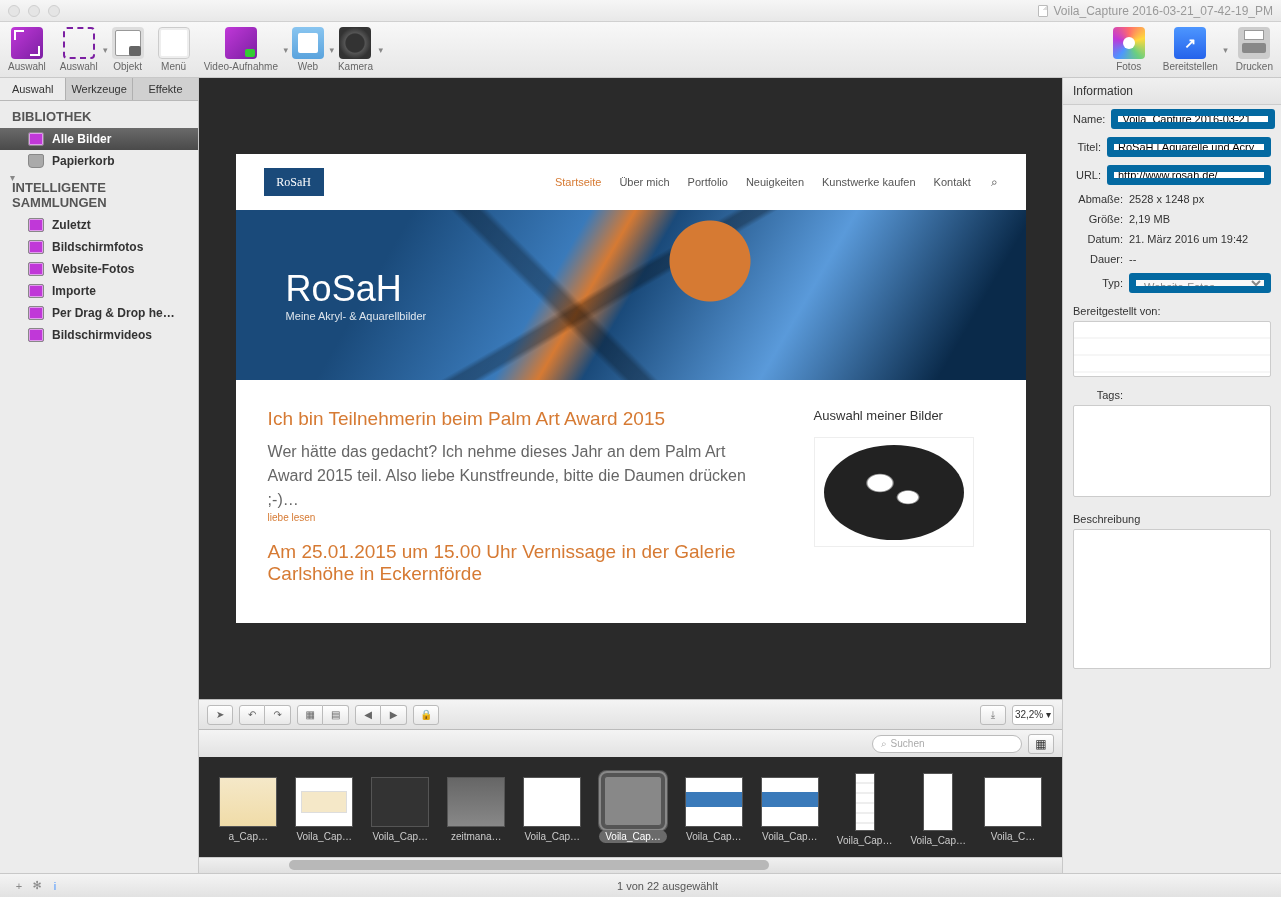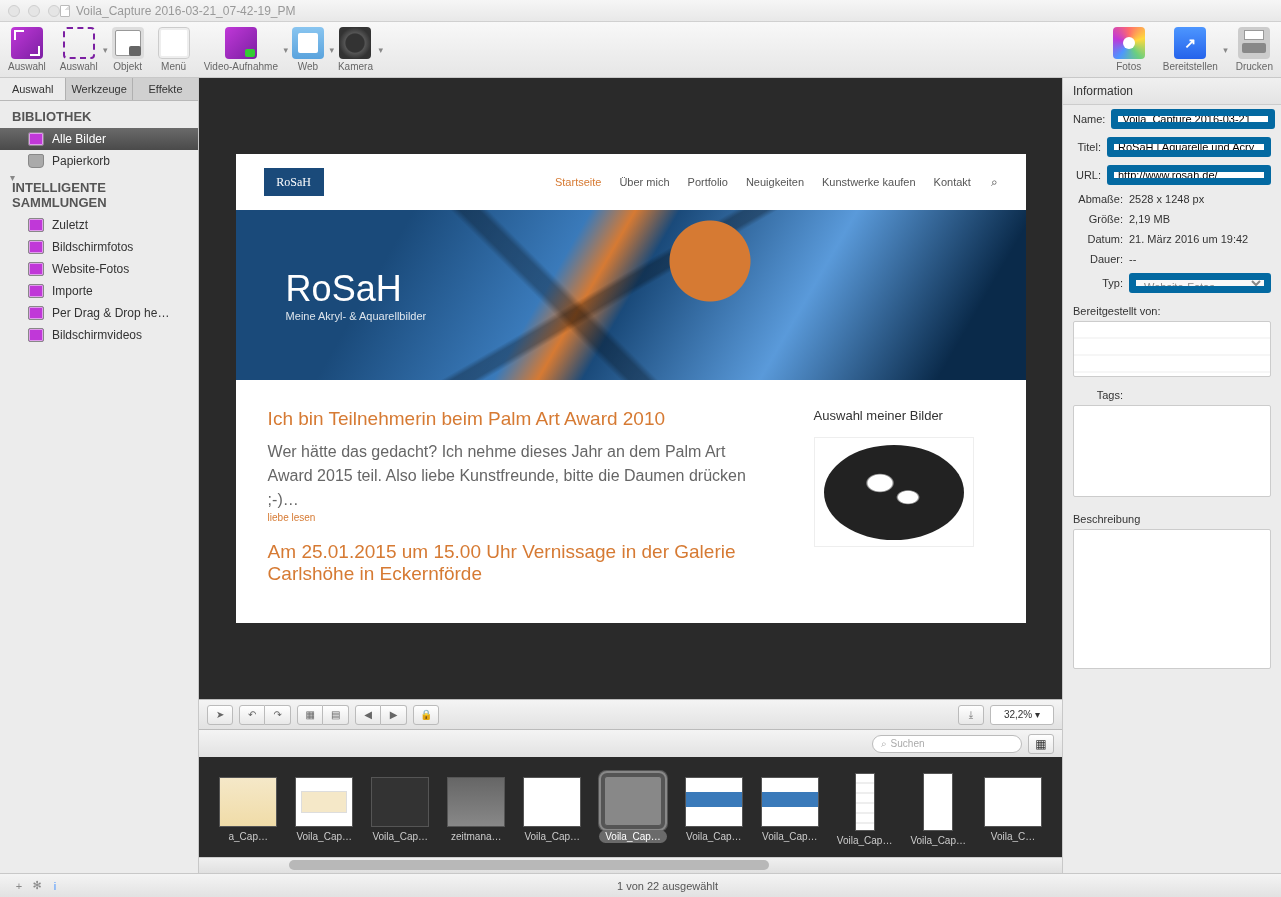--- a/index.html
+++ b/index.html
@@ -2,21 +2,21 @@
 <html><head>
 <meta charset="utf-8">
 <style>
 * { box-sizing: border-box; margin: 0; padding: 0; font-family: -apple-system, "Helvetica Neue", Arial, sans-serif; }
 body { width: 1281px; height: 897px; background: #ececec; font-size: 12px; color: #333; overflow: hidden; }
 
 
 .titlebar { height: 22px; display: flex; align-items: center; padding: 0 8px; background: linear-gradient(#f6f6f6,#e8e8e8); border-bottom: 1px solid #d0d0d0; }
 .traffic { display: flex; gap: 8px; }
 .dot { width: 12px; height: 12px; border-radius: 50%; background: #e5e5e5; border: 1px solid #cfcfcf; }
-.titlebar-title { flex: 1; text-align: center; color: #999; font-size: 12px; display:flex; align-items:center; justify-content:flex-start; gap:6px;}
+.titlebar-title { flex: 1; text-align: center; color: #999; font-size: 12px; display:flex; align-items:center; justify-content:flex-end; gap:6px;}
 .title-doc-icon { width:10px; height:12px; background:#fff; border:1px solid #bbb; border-radius:1px; position:relative;}
 .title-doc-icon::after{content:"";position:absolute;top:0;right:0;width:4px;height:4px;background:linear-gradient(135deg,#fff 50%,#ddd 50%);}
 
 
 .toolbar { height: 56px; background: linear-gradient(#f8f8f8,#e6e6e6); border-bottom: 1px solid #c8c8c8; display: flex; align-items: center; padding: 4px 8px; }
 .tool-group { display: flex; gap: 14px; }
 .tool-group.right { margin-left: auto; gap: 18px; }
 .tool-btn { display: flex; flex-direction: column; align-items: center; gap: 2px; font-size: 10px; color: #666; cursor: pointer; position:relative;}
 .tool-btn .icon { width: 32px; height: 32px; border-radius: 4px; display:flex; align-items:center; justify-content:center; }
 .dropdown-arrow { position:absolute; right:-10px; top:18px; font-size:9px; color:#888;}
@@ -43,21 +43,21 @@
 .icon-print::after{content:"";position:absolute;left:4px;right:4px;bottom:6px;height:10px;background:#888;border-radius:2px;}
 
 
 .main { display: flex; height: calc(100% - 22px - 56px - 24px); }
 .sidebar { width: 228px; background: #ececec; border-right: 1px solid #c8c8c8; display:flex; flex-direction:column;}
 .tabs { display: flex; background: #d8d8d8; border-bottom:1px solid #b8b8b8;}
 .tab { flex:1; text-align:center; padding: 5px 0; font-size:11px; cursor:pointer; background:#d0d0d0; border-right:1px solid #b0b0b0;}
 .tab.active { background:#ececec; font-weight:500;}
 .tab:last-child{border-right:none;}
 .side-section-title { font-size:13px; font-weight:bold; color:#555; padding:8px 12px 4px; text-transform:uppercase;}
-.side-item { display:flex; align-items:center; gap:8px; padding:4px 12px 4px 28px; font-size:12px; color:#333; cursor:pointer;}
+.side-item { display:flex; align-items:center; gap:8px; padding:4px 12px 4px 28px; font-size:12px; color:#333; cursor:pointer;font-weight:bold;}
 .side-item.selected { background:linear-gradient(#6a6a6a,#4a4a4a); color:#fff;}
 .side-ico { width:16px; height:14px; background:#c038d8; border:1px solid #888; border-radius:2px; flex-shrink:0;}
 .side-ico.video { background:#3c3;}
 .side-ico.trash { background:#aaa; border-radius:2px 2px 4px 4px;}
 .side-ico.smart { background:#c038d8; box-shadow:inset 0 0 0 1px rgba(255,255,255,0.5);}
 .disclosure { position:absolute; left:10px; font-size:10px; color:#888;}
 .side-section { position:relative;}
 
 
 .center { flex:1; display:flex; flex-direction:column; background:#2a2a2a; border-right:1px solid #c8c8c8;}
@@ -87,21 +87,21 @@
 .art-thumb-inner{width:140px;height:95px;background:radial-gradient(ellipse at 40% 40%,#fff 10%,transparent 12%),radial-gradient(ellipse at 60% 55%,#fff 8%,transparent 10%),#222;border-radius:50%;}
 
 
 .editbar { height:30px; background:linear-gradient(#f4f4f4,#e2e2e2); border-top:1px solid #bbb; display:flex; align-items:center; padding:0 8px; gap:6px;}
 .ebtn { width:26px; height:20px; background:linear-gradient(#fff,#e8e8e8); border:1px solid #bbb; border-radius:3px; display:flex; align-items:center; justify-content:center; font-size:10px; color:#666; cursor:pointer;}
 .ebtn-group{display:flex;}
 .ebtn-group .ebtn{border-radius:0;}
 .ebtn-group .ebtn:first-child{border-radius:3px 0 0 3px;}
 .ebtn-group .ebtn:last-child{border-radius:0 3px 3px 0; border-left:none;}
 .zoom-ctrl { margin-left:auto; display:flex; align-items:center; gap:6px;}
-.zoom-val { width:64px; height:20px; background:#fff; border:1px solid #bbb; border-radius:3px; display:flex; align-items:center; justify-content:center; font-size:10px;}
+.zoom-val { width:42px; height:20px; background:#fff; border:1px solid #bbb; border-radius:3px; display:flex; align-items:center; justify-content:center; font-size:10px;}
 
 
 .searchbar { height:28px; background:linear-gradient(#f4f4f4,#e2e2e2); border-top:1px solid #bbb; display:flex; align-items:center; padding:0 8px; gap:6px;}
 .searchfield { margin-left:auto; width:150px; height:18px; background:#fff; border:1px solid #bbb; border-radius:9px; padding:0 8px; display:flex; align-items:center; gap:4px; font-size:10px; color:#aaa;}
 .viewmode { width:26px; height:20px; background:linear-gradient(#fff,#e8e8e8); border:1px solid #bbb; border-radius:3px; display:flex;align-items:center;justify-content:center;}
 
 
 .thumbs { height:100px; background:#2a2a2a; display:flex; align-items:center; padding:8px 20px 4px; gap:18px; overflow:hidden;}
 .thumb { display:flex; flex-direction:column; align-items:center; gap:4px; font-size:10px; color:#ccc; cursor:pointer; flex-shrink:0;}
 .thumb-img { width:58px; height:50px; background:#fff; border:1px solid #555;}
@@ -270,21 +270,21 @@
               <span>Kontakt</span>
             </div>
           <span class="search-ico">⌕</span>
         </div>
         <div class="hero">
           <h1>RoSaH</h1>
           <div class="sub">Meine Akryl- &amp; Aquarellbilder</div>
         </div>
         <div class="site-body">
           <div class="site-left">
-            <h2>Ich bin Teilnehmerin beim Palm Art Award 2010</h2>
+            <h2>Ich bin Teilnehmerin beim Palm Art Award 2015</h2>
             <p>Wer hätte das gedacht? Ich nehme dieses Jahr an dem Palm Art Award 2015 teil. Also liebe Kunstfreunde, bitte die Daumen drücken ;-)…</p>
             <div class="more">liebe lesen</div>
             <h2 class="second">Am 25.01.2015 um 15.00 Uhr Vernissage in der Galerie Carlshöhe in Eckernförde</h2>
           </div>
           <div class="site-right">
             <h3>Auswahl meiner Bilder</h3>
             <div class="art-thumb">
                 <div class="art-thumb-inner"></div>
               </div>
           </div>

